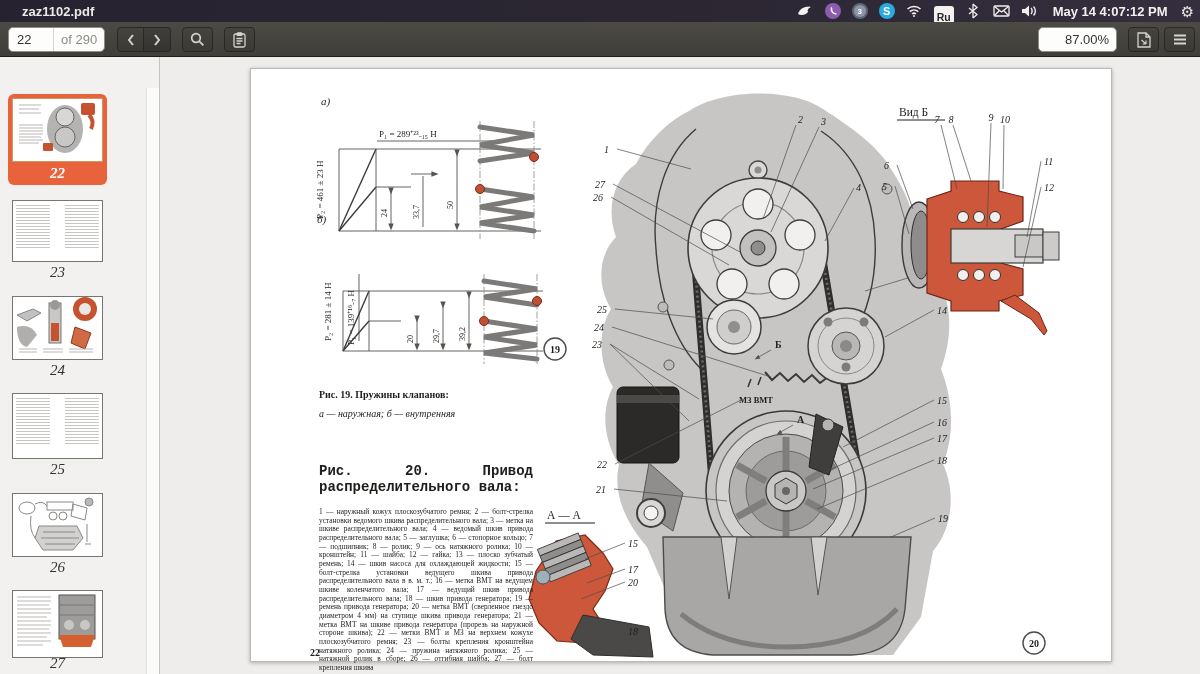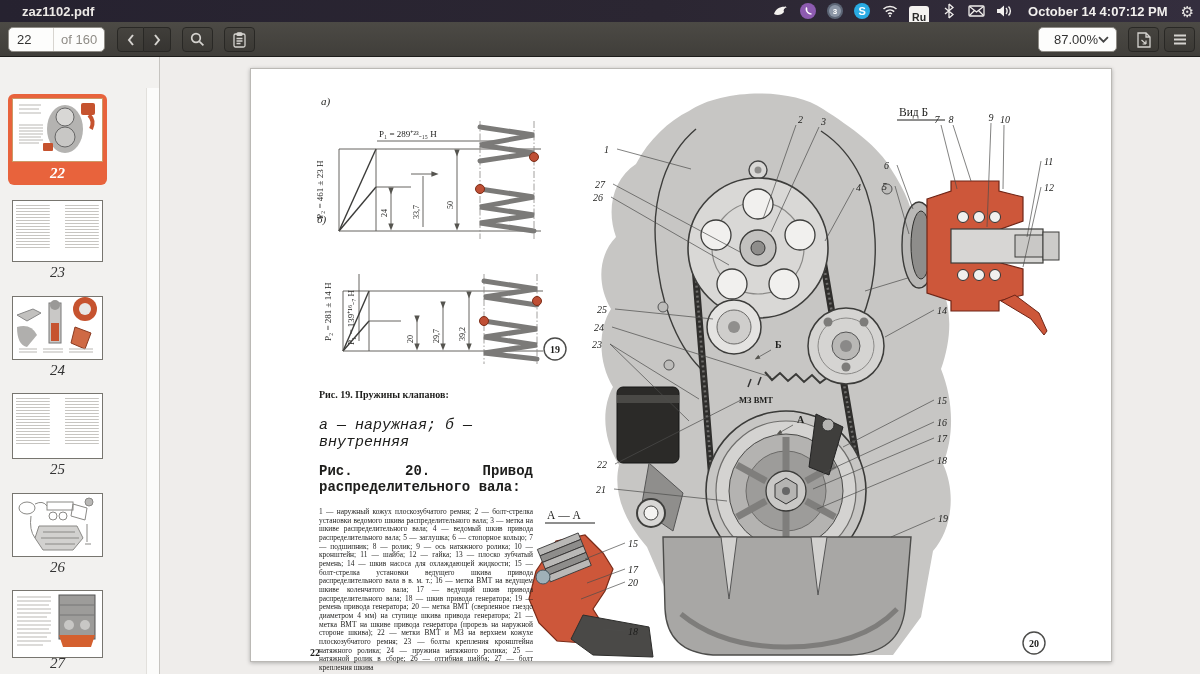--- a/index.html
+++ b/index.html
@@ -33,21 +33,21 @@
   .page-entry .of { color:#8f8c86; padding-left:7px; }
   .nav-group { position:absolute; left:117px; top:5px; height:25px; display:flex; }
   .nav-btn { width:27px; height:25px; background:linear-gradient(#46443f,#3b3935);
              border:1px solid #292825; display:flex; align-items:center; justify-content:center; }
   .nav-btn.first { border-radius:4px 0 0 4px; }
   .nav-btn.last  { border-radius:0 4px 4px 0; border-left:none; background:linear-gradient(#403e3a,#363431); }
   .tool-btn { position:absolute; top:5px; width:31px; height:25px; border-radius:4px;
               background:linear-gradient(#46443f,#3b3935); border:1px solid #292825;
               display:flex; align-items:center; justify-content:center; }
   .zoom-entry { left:1038px; width:79px; cursor:default; }
-  .zoom-entry span { padding-left:15px; }
+  .zoom-entry span { padding-left:26px; }
   .zoom-entry .chev { margin-left:auto; margin-right:7px; }
 
   
   .sidebar { position:absolute; left:0; top:57px; width:160px; height:617px;
              background:#f2f1ef; border-right:1px solid #c6c4c0; }
   .sb-head { position:relative; height:31px; }
   .sb-title { position:absolute; left:8px; top:8px; font-size:13px; color:#4a4a48; }
   .sb-chev { position:absolute; left:101px; top:11px; }
   .sb-close { position:absolute; left:129px; top:7px; font-size:14px; color:#5d5d5b; line-height:16px; }
   .trough { position:absolute; right:0; top:31px; width:13px; height:586px;
@@ -67,21 +67,21 @@
       repeating-linear-gradient(#fff 0 2px, #c7c5c1 2px 3px) 94% 12% / 38% 78% no-repeat, #fff; }
 
   
   .main { position:absolute; left:161px; top:57px; width:1039px; height:617px; background:#efedeb; }
   .pdf-page { position:absolute; left:89px; top:11px; width:862px; height:594px; background:#fff;
               border:1px solid #bbb9b5; box-shadow:0 1px 4px rgba(0,0,0,.28); }
   .pdf-page svg.art { position:absolute; left:0; top:0; }
   .cap { position:absolute; font-family:"Liberation Serif",serif; color:#1d1d1b; }
   .cap19 { left:68px; top:320px; width:212px; }
   .cap19 .t { font-size:10px; font-weight:bold; }
-  .cap19 .b { font-size:15px; font-style:italic; margin-top:17px;font-family:Liberation Mono, monospace; }
+  .cap19 .b { font-size:10px; font-style:italic; margin-top:8px; }
   .cap20 { left:68px; top:394px; width:214px; }
   .cap20 .t { font-size:14px; font-weight:bold; text-align:justify;font-family:Liberation Mono, monospace; }
   .cap20 .b { font-size:7.4px; line-height:1.17; text-align:justify; margin-top:13px; }
   .pgnum { position:absolute; left:59px; top:578px; font-family:"Liberation Serif",serif;
            font-size:10px; font-weight:bold; color:#1d1d1b; }
 
   svg text { font-family:"Liberation Serif",serif; fill:#1e1e1c; }
   .co { font-size:10px; font-style:italic; }
   .dim { font-size:8px; }
   .ld { stroke:#4c4c4a; stroke-width:.7; fill:none; }
@@ -129,30 +129,30 @@
         <rect x="1" y="1" width="15" height="10" rx="1"></rect>
           <path d="M1.5,1.5 L8.5,7 L15.5,1.5 M1.5,10.5 L6.5,5.5 M15.5,10.5 L10.5,5.5"></path>
       </svg>
     </span>
     <span class="tray-ico">
       <svg width="17" height="14" viewBox="0 0 17 14">
           <polygon points="1,5 4,5 8,1.5 8,12.5 4,9 1,9" fill="#f2f0ee"></polygon>
         <path d="M10,4 C11.5,5.5 11.5,8.5 10,10 M12.5,2.5 C15,5 15,9 12.5,11.5" stroke="#f2f0ee" stroke-width="1.4" fill="none"></path>
         </svg>
     </span>
-    <span class="clock">October 14 4:07:12 PM</span>
+    <span class="clock">May 14 4:07:12 PM</span>
     <span class="gear">⚙</span>
   </div>
 </div>
 
 <div class="toolbar">
   <div class="entry page-entry">
     <input value="22" style="">
     <span class="sep"></span>
-    <span class="of">of 160</span>
+    <span class="of">of 290</span>
   </div>
   <div class="nav-group">
     <div class="nav-btn first">
       <svg width="8" height="12" viewBox="0 0 8 12" fill="none" stroke="#d5d3cf" stroke-width="2">
           <path d="M6,1 L2,6 L6,11"></path>
         </svg>
     </div>
     <div class="nav-btn last">
       <svg width="8" height="12" viewBox="0 0 8 12" fill="none" stroke="#d5d3cf" stroke-width="2">
           <path d="M2,1 L6,6 L2,11"></path>

